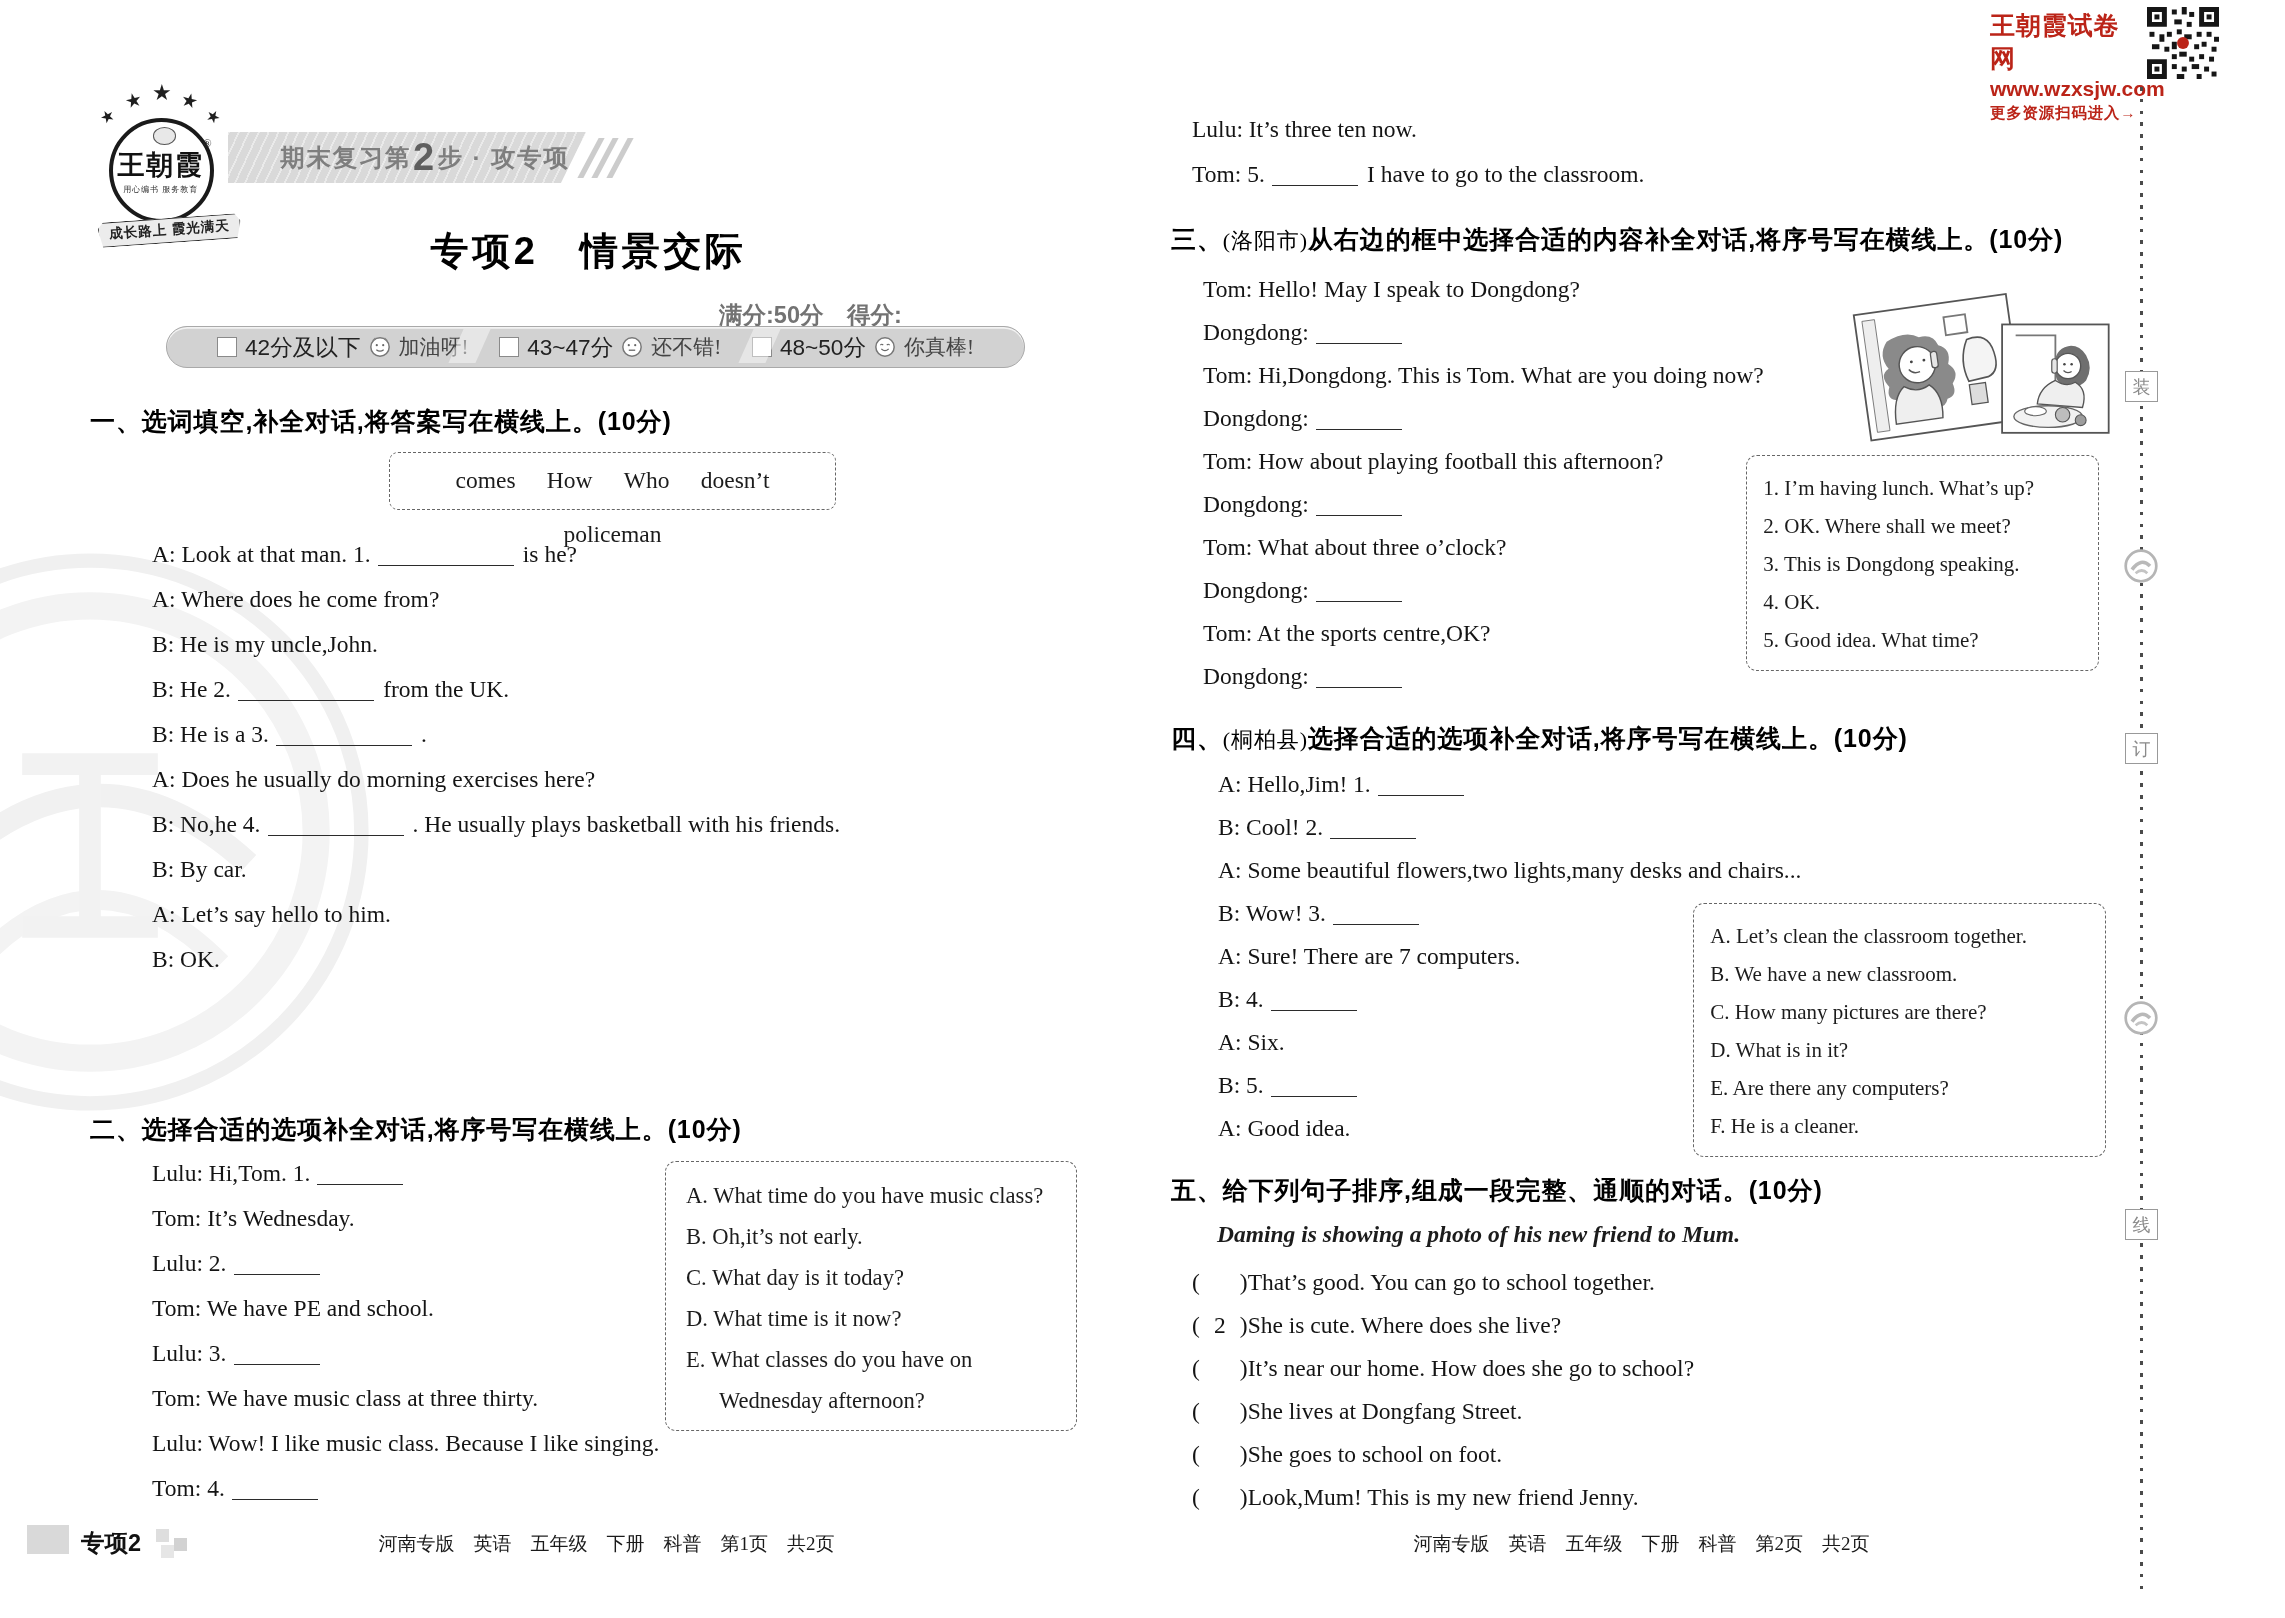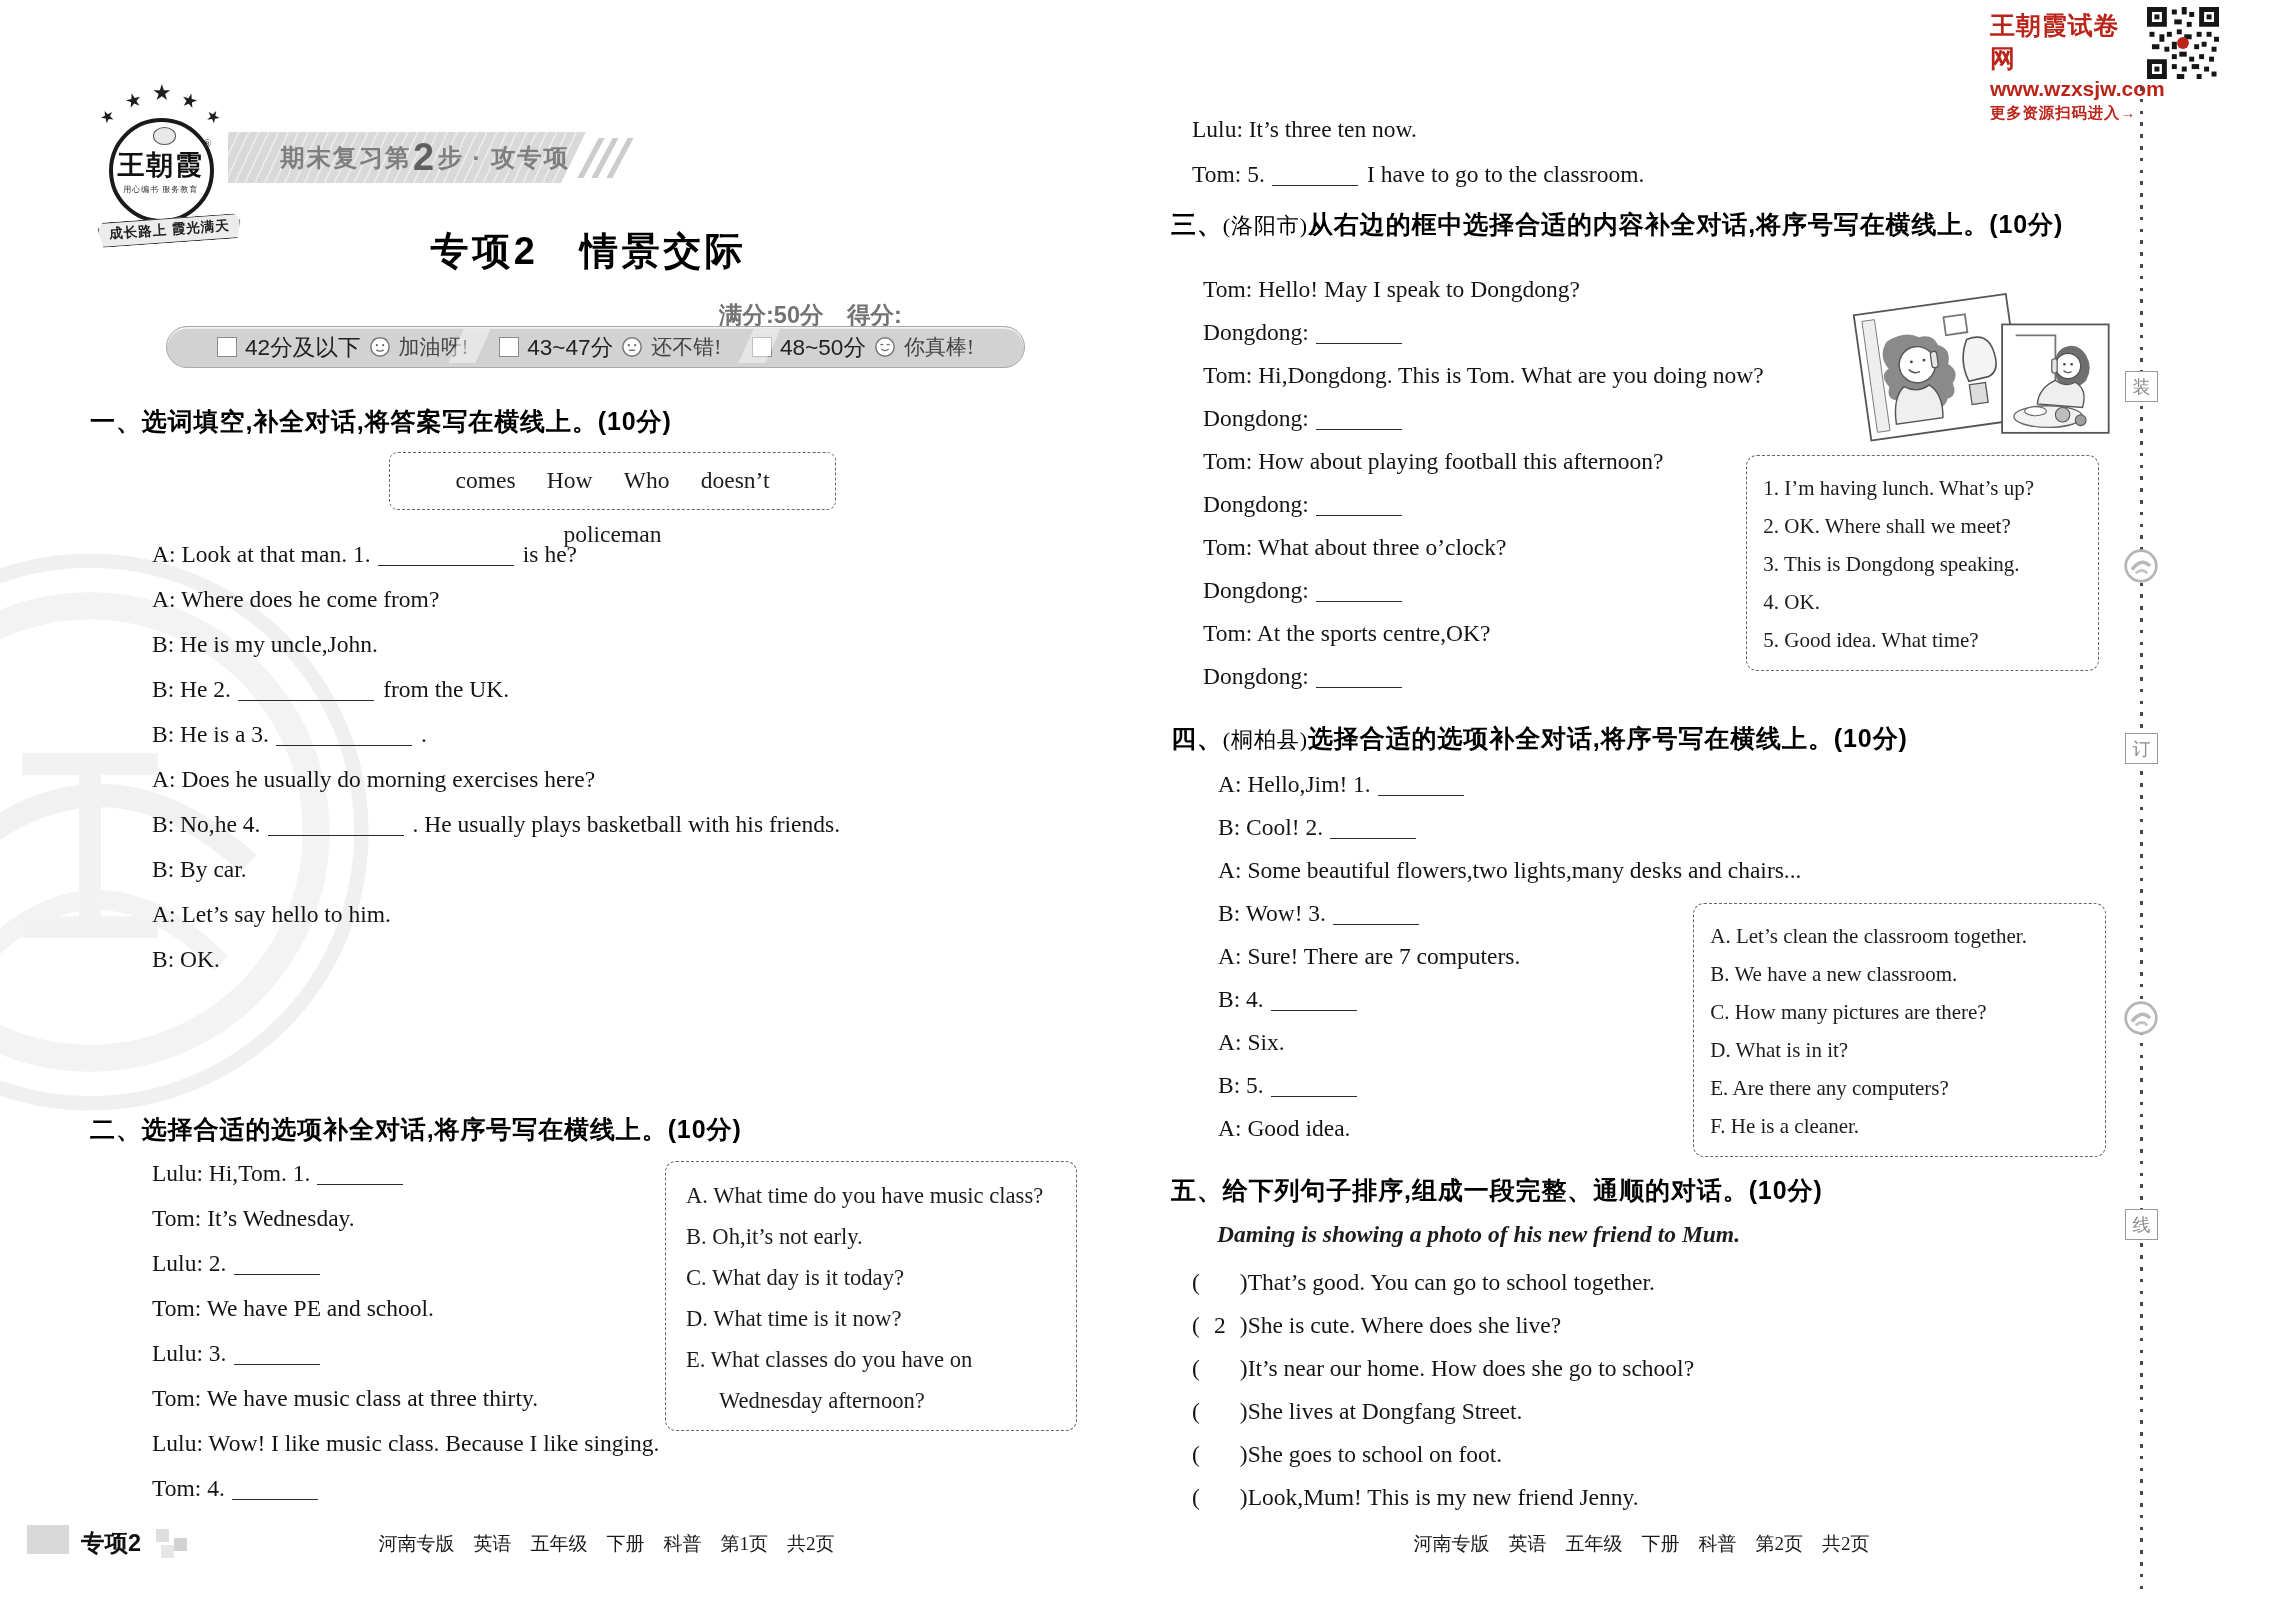--- a/index.html
+++ b/index.html
@@ -275,21 +275,21 @@
     <p>C. What day is it today?</p>
     <p>D. What time is it now?</p>
     <p>E. What classes do you have on Wednesday afternoon?</p>
   </div>
 
   <div class="dialog lh50" style="left:1192px; top:107px;">
     <p class="dl"><span>Lulu: It’s three ten now.</span></p>
     <p class="dl"><span>Tom: 5.</span><span class="blank w95"></span><span>I have to go to the classroom.</span></p>
   </div>
 
-  <div class="h" style="left:1171px; top:208px; width:959px;"><span>三、</span><span class="tag">(洛阳市)</span><span>从右边的框中选择合适的内容补全对话,将序号写在横线上。(10分)</span></div>
+  <div class="h" style="left:1171px; top:223px; width:959px;"><span>三、</span><span class="tag">(洛阳市)</span><span>从右边的框中选择合适的内容补全对话,将序号写在横线上。(10分)</span></div>
   <div class="dialog lh48" style="left:1203px; top:268px;">
     <p class="dl"><span>Tom: Hello! May I speak to Dongdong?</span></p>
     <p class="dl"><span>Dongdong:</span><span class="blank w95"></span></p>
     <p class="dl"><span>Tom: Hi,Dongdong. This is Tom. What are you doing now?</span></p>
     <p class="dl"><span>Dongdong:</span><span class="blank w95"></span></p>
     <p class="dl"><span>Tom: How about playing football this afternoon?</span></p>
     <p class="dl"><span>Dongdong:</span><span class="blank w95"></span></p>
     <p class="dl"><span>Tom: What about three o’clock?</span></p>
     <p class="dl"><span>Dongdong:</span><span class="blank w95"></span></p>
     <p class="dl"><span>Tom: At the sports centre,OK?</span></p>

